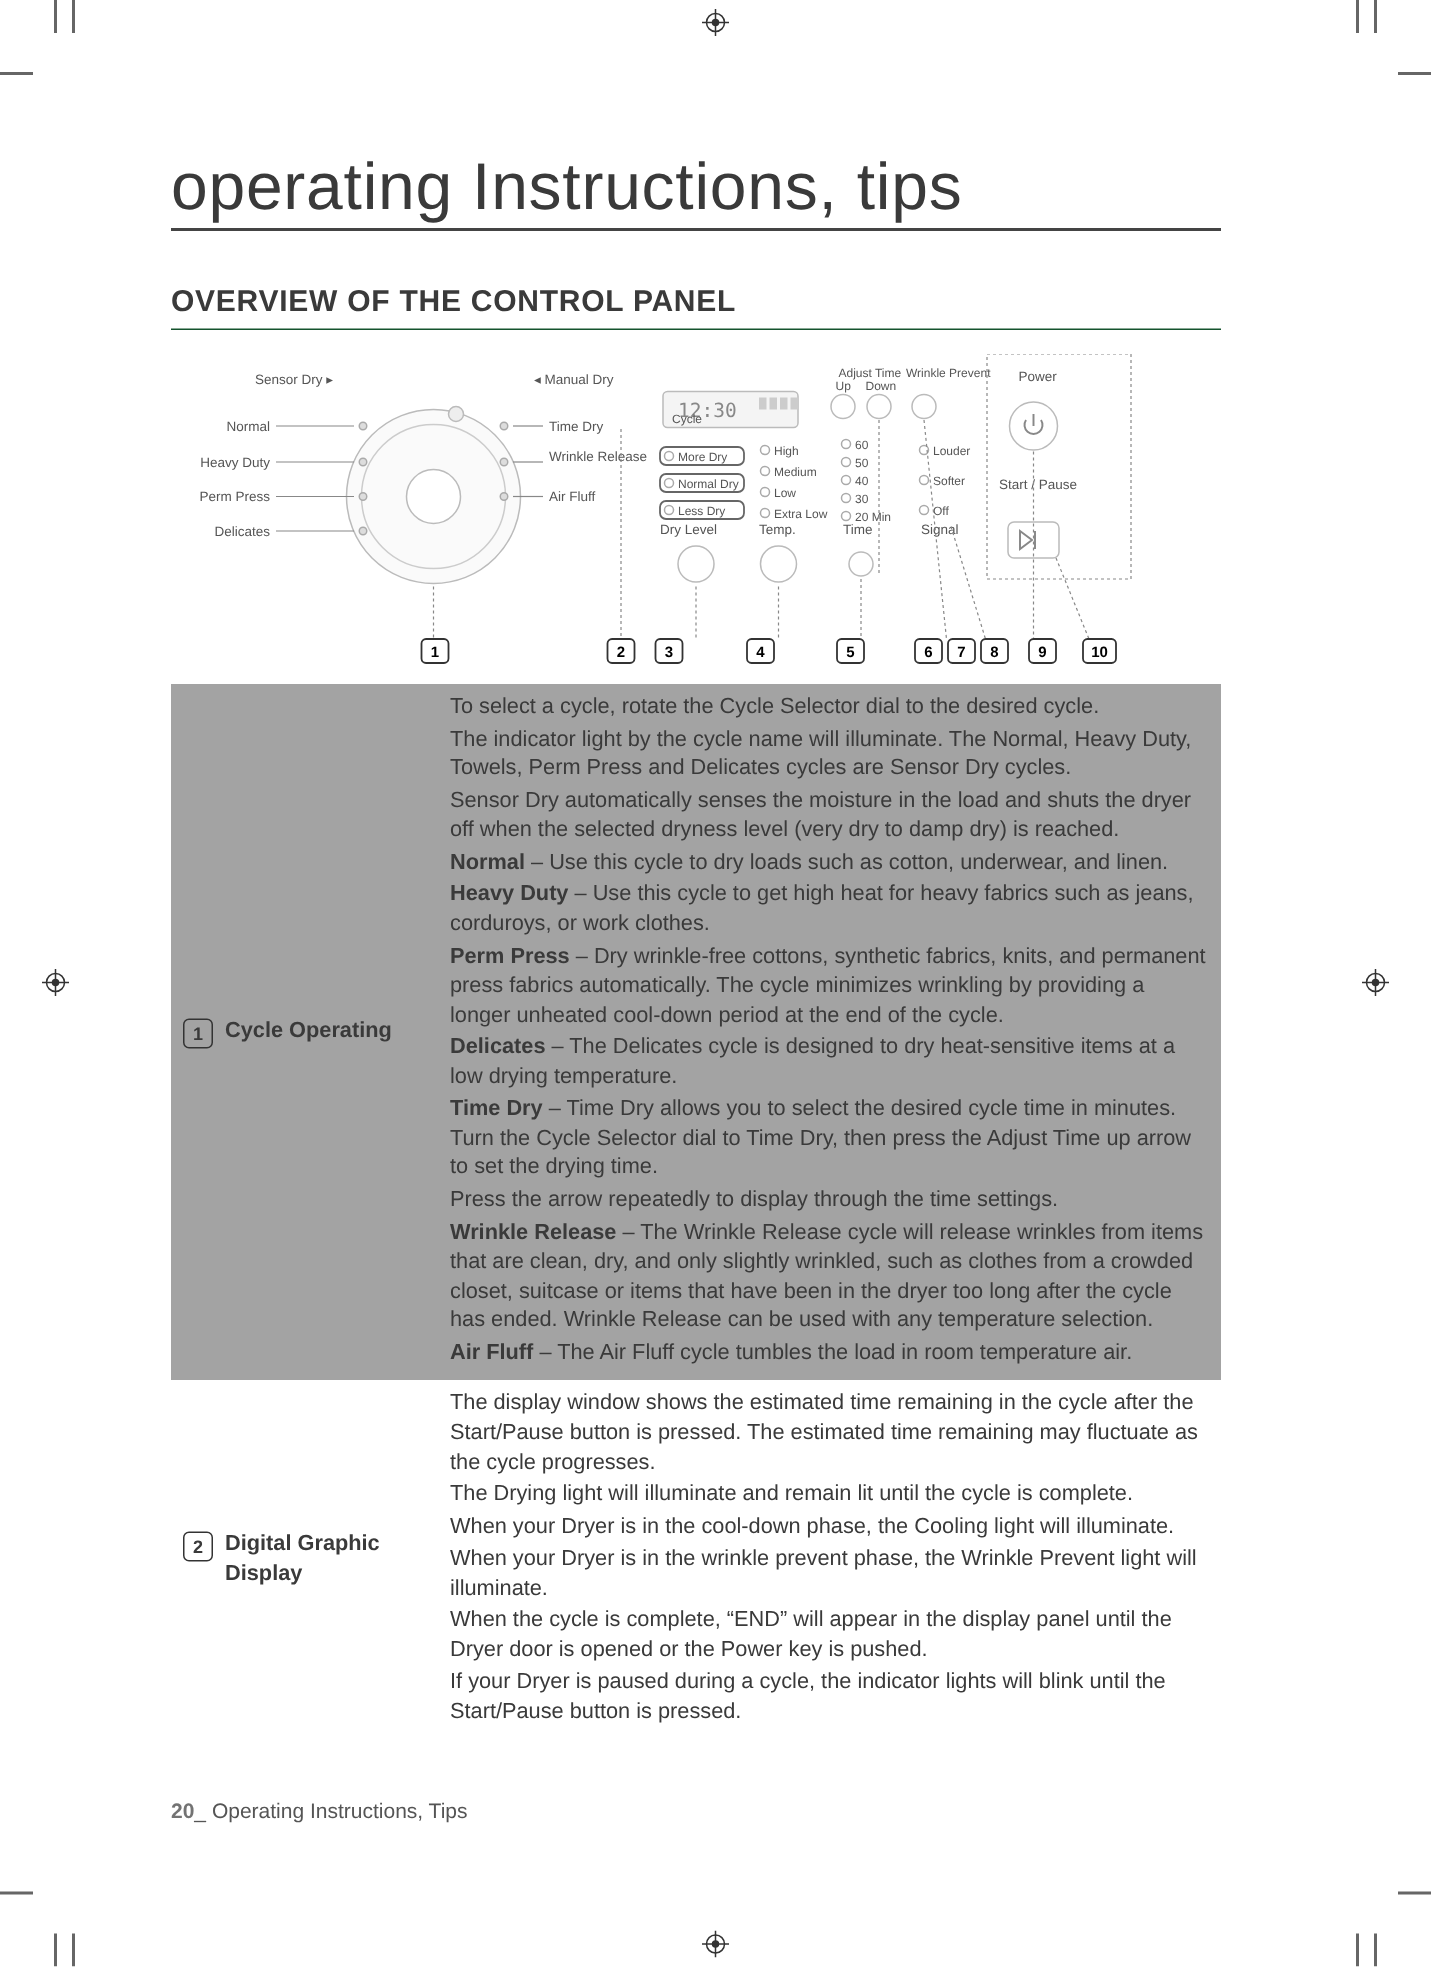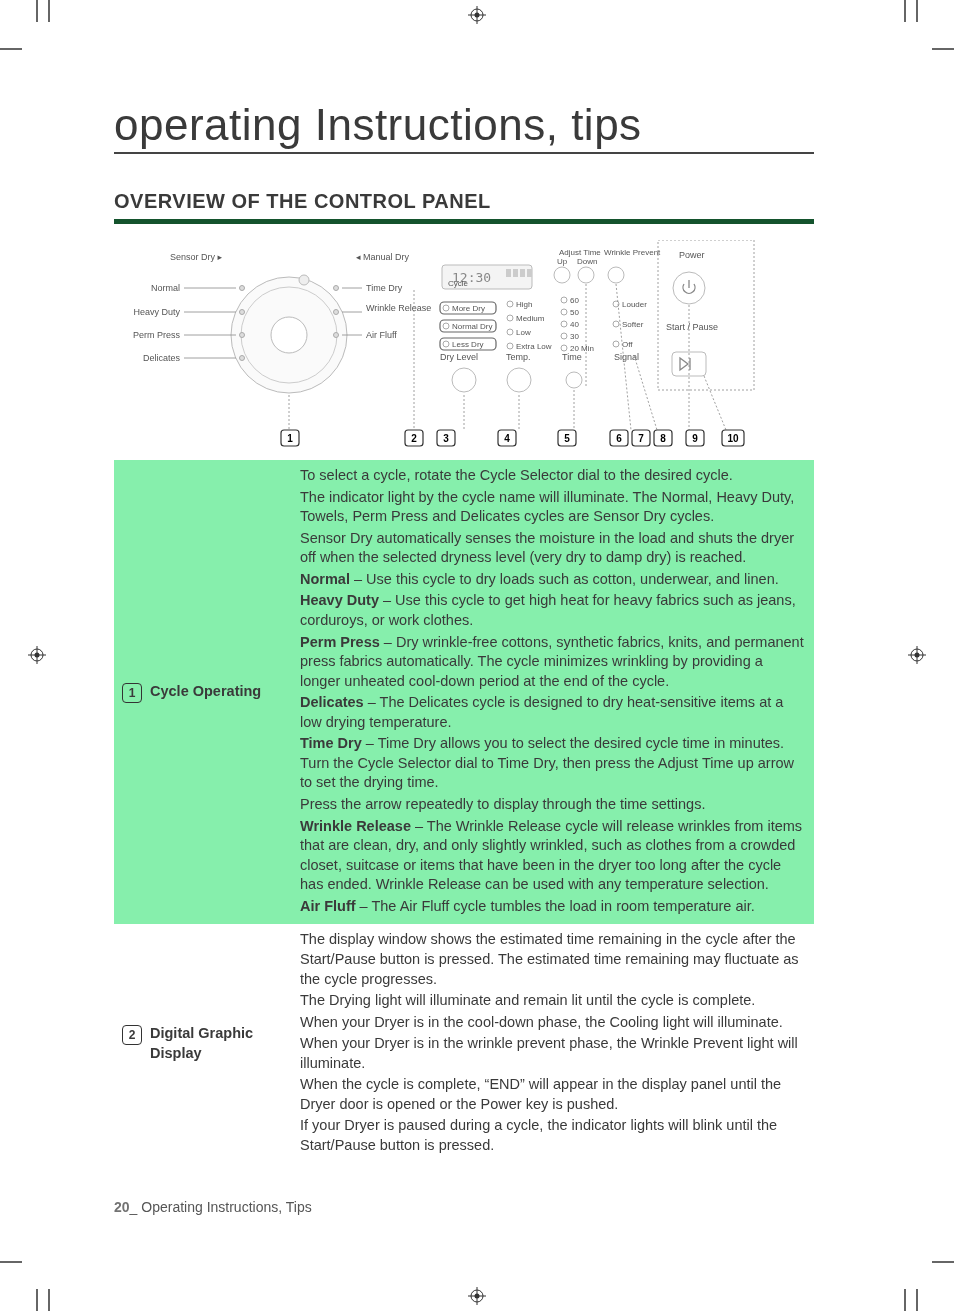--- a/index.html
+++ b/index.html
@@ -26,34 +26,34 @@
   .reg { position: absolute; width: 18px; height: 18px; }
   .reg.top { left: 468px; top: 6px; }
   .reg.bottom { left: 468px; bottom: 6px; }
   .reg.left { left: 28px; top: 646px; }
   .reg.right { right: 28px; top: 646px; }
 
   .content { position: absolute; left: 114px; top: 100px; width: 700px; }
 
   .title { font-size: 44px; font-weight: 300; letter-spacing: 0.5px; border-bottom: 2px solid #444; padding-bottom: 2px; margin-bottom: 36px; }
 
-  .section-head { font-size: 20px; font-weight: bold; letter-spacing: 0.5px; border-bottom: 5px solid #14532d; padding-bottom: 6px; margin-bottom: 16px; }
+  .section-head { font-size: 20px; font-weight: bold; letter-spacing: 0.5px; border-bottom: 1px solid #14532d; padding-bottom: 6px; margin-bottom: 16px; }
 
   .diagram { width: 100%; height: 210px; position: relative; margin-bottom: 10px; text-align: right; }
   .diagram svg { width: 100%; height: 100%; }
   .d-label { font-size: 9px; fill: #555; font-family: Arial; }
   .d-small { font-size: 8px; fill: #555; }
   .d-line { stroke: #888; stroke-width: 0.8; fill: none; }
   .d-dash { stroke: #888; stroke-width: 0.8; fill: none; stroke-dasharray: 2 2; }
   .d-box { fill: none; stroke: #666; stroke-width: 1.2; rx:4; ry:4; }
   .numbox { fill: #fff; stroke: #333; stroke-width: 1.2; }
 
   table.desc { width: 100%; border-collapse: collapse; font-size: 14.5px; line-height: 1.35; }
   table.desc td { vertical-align: top; padding: 6px 8px; }
-  table.desc tr.alt td { background: #86efac; }
+  table.desc tr.alt td { background: #a3a3a3; }
   table.desc td.label { width: 178px; font-weight: bold; padding-top: 6px; }
   .label-row { display:flex; align-items:flex-start; gap:8px; }
   .num { display:inline-flex; align-items:center; justify-content:center; width:20px; height:20px; border:1.5px solid #333; border-radius:4px; font-size:12px; font-weight:bold; flex-shrink:0; margin-top:1px;}
   .desc p { margin-bottom: 2px; }
   .desc b { font-weight: bold; }
 
   .footer { position: absolute; left: 114px; bottom: 96px; font-size: 14px; color: #555; }
   .footer b { color: #737373; text-align: right; }
   .print-foot { position: absolute; left: 62px; bottom: 20px; right: 62px; font-size: 10px; color: #444; display:flex; justify-content:space-between;}
 </style>

